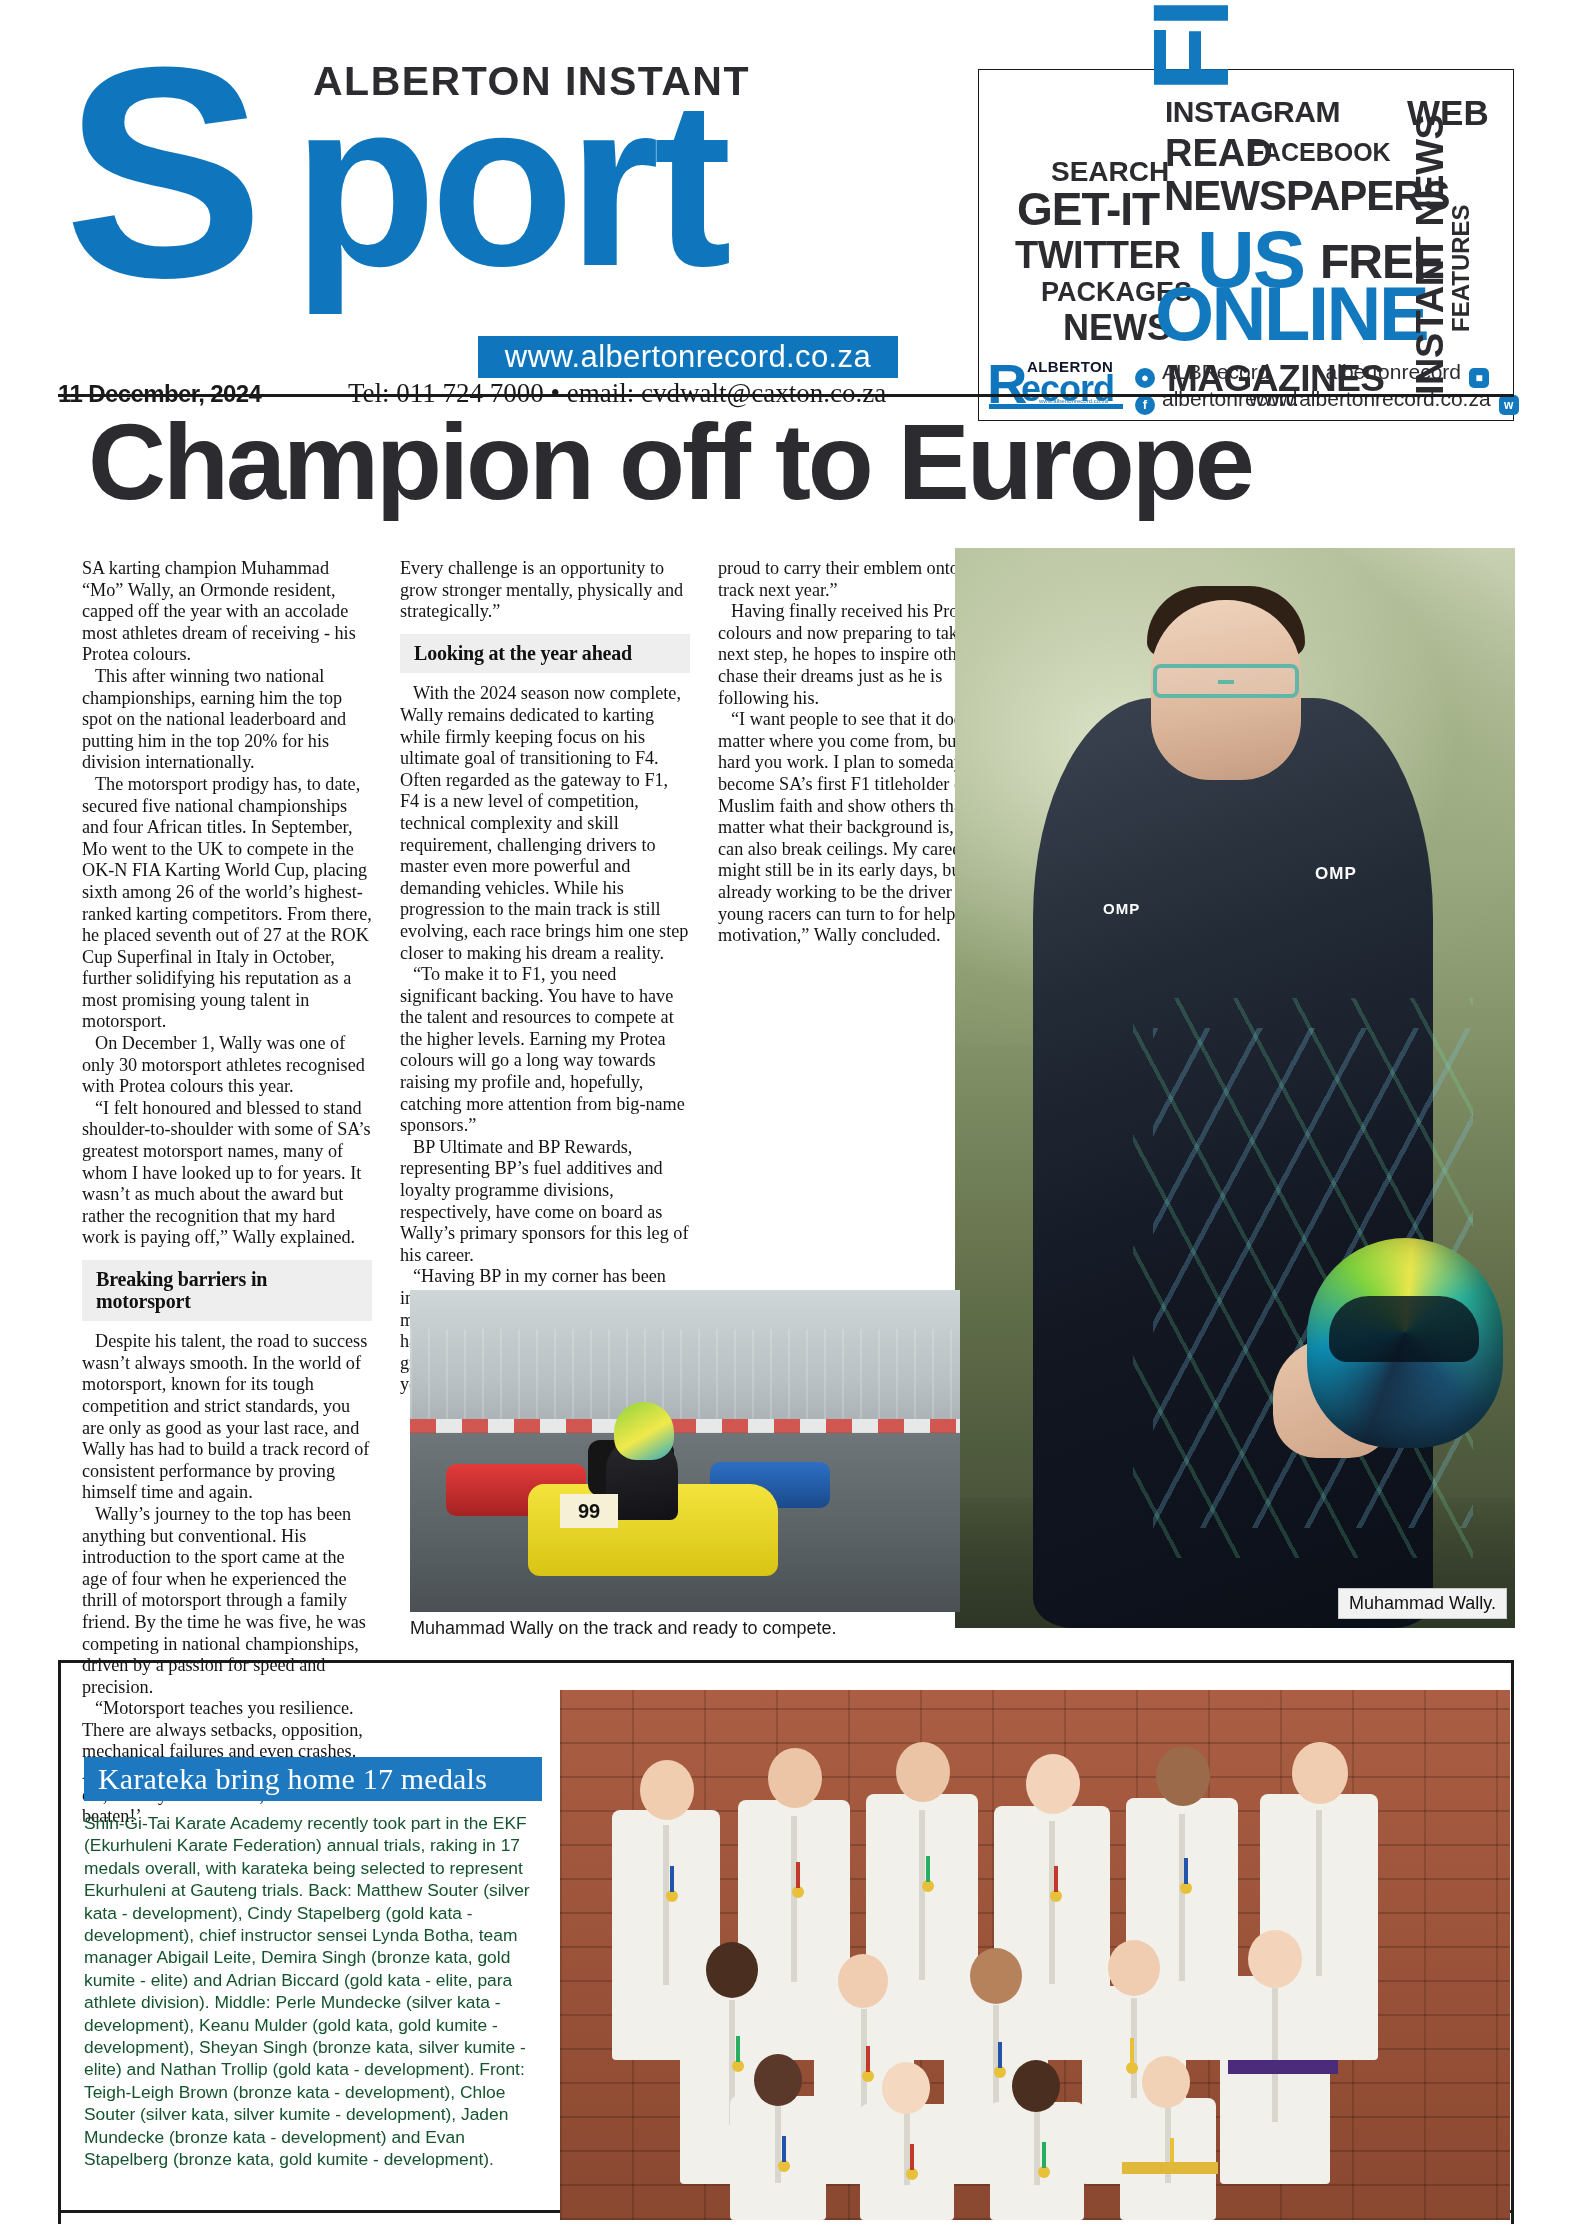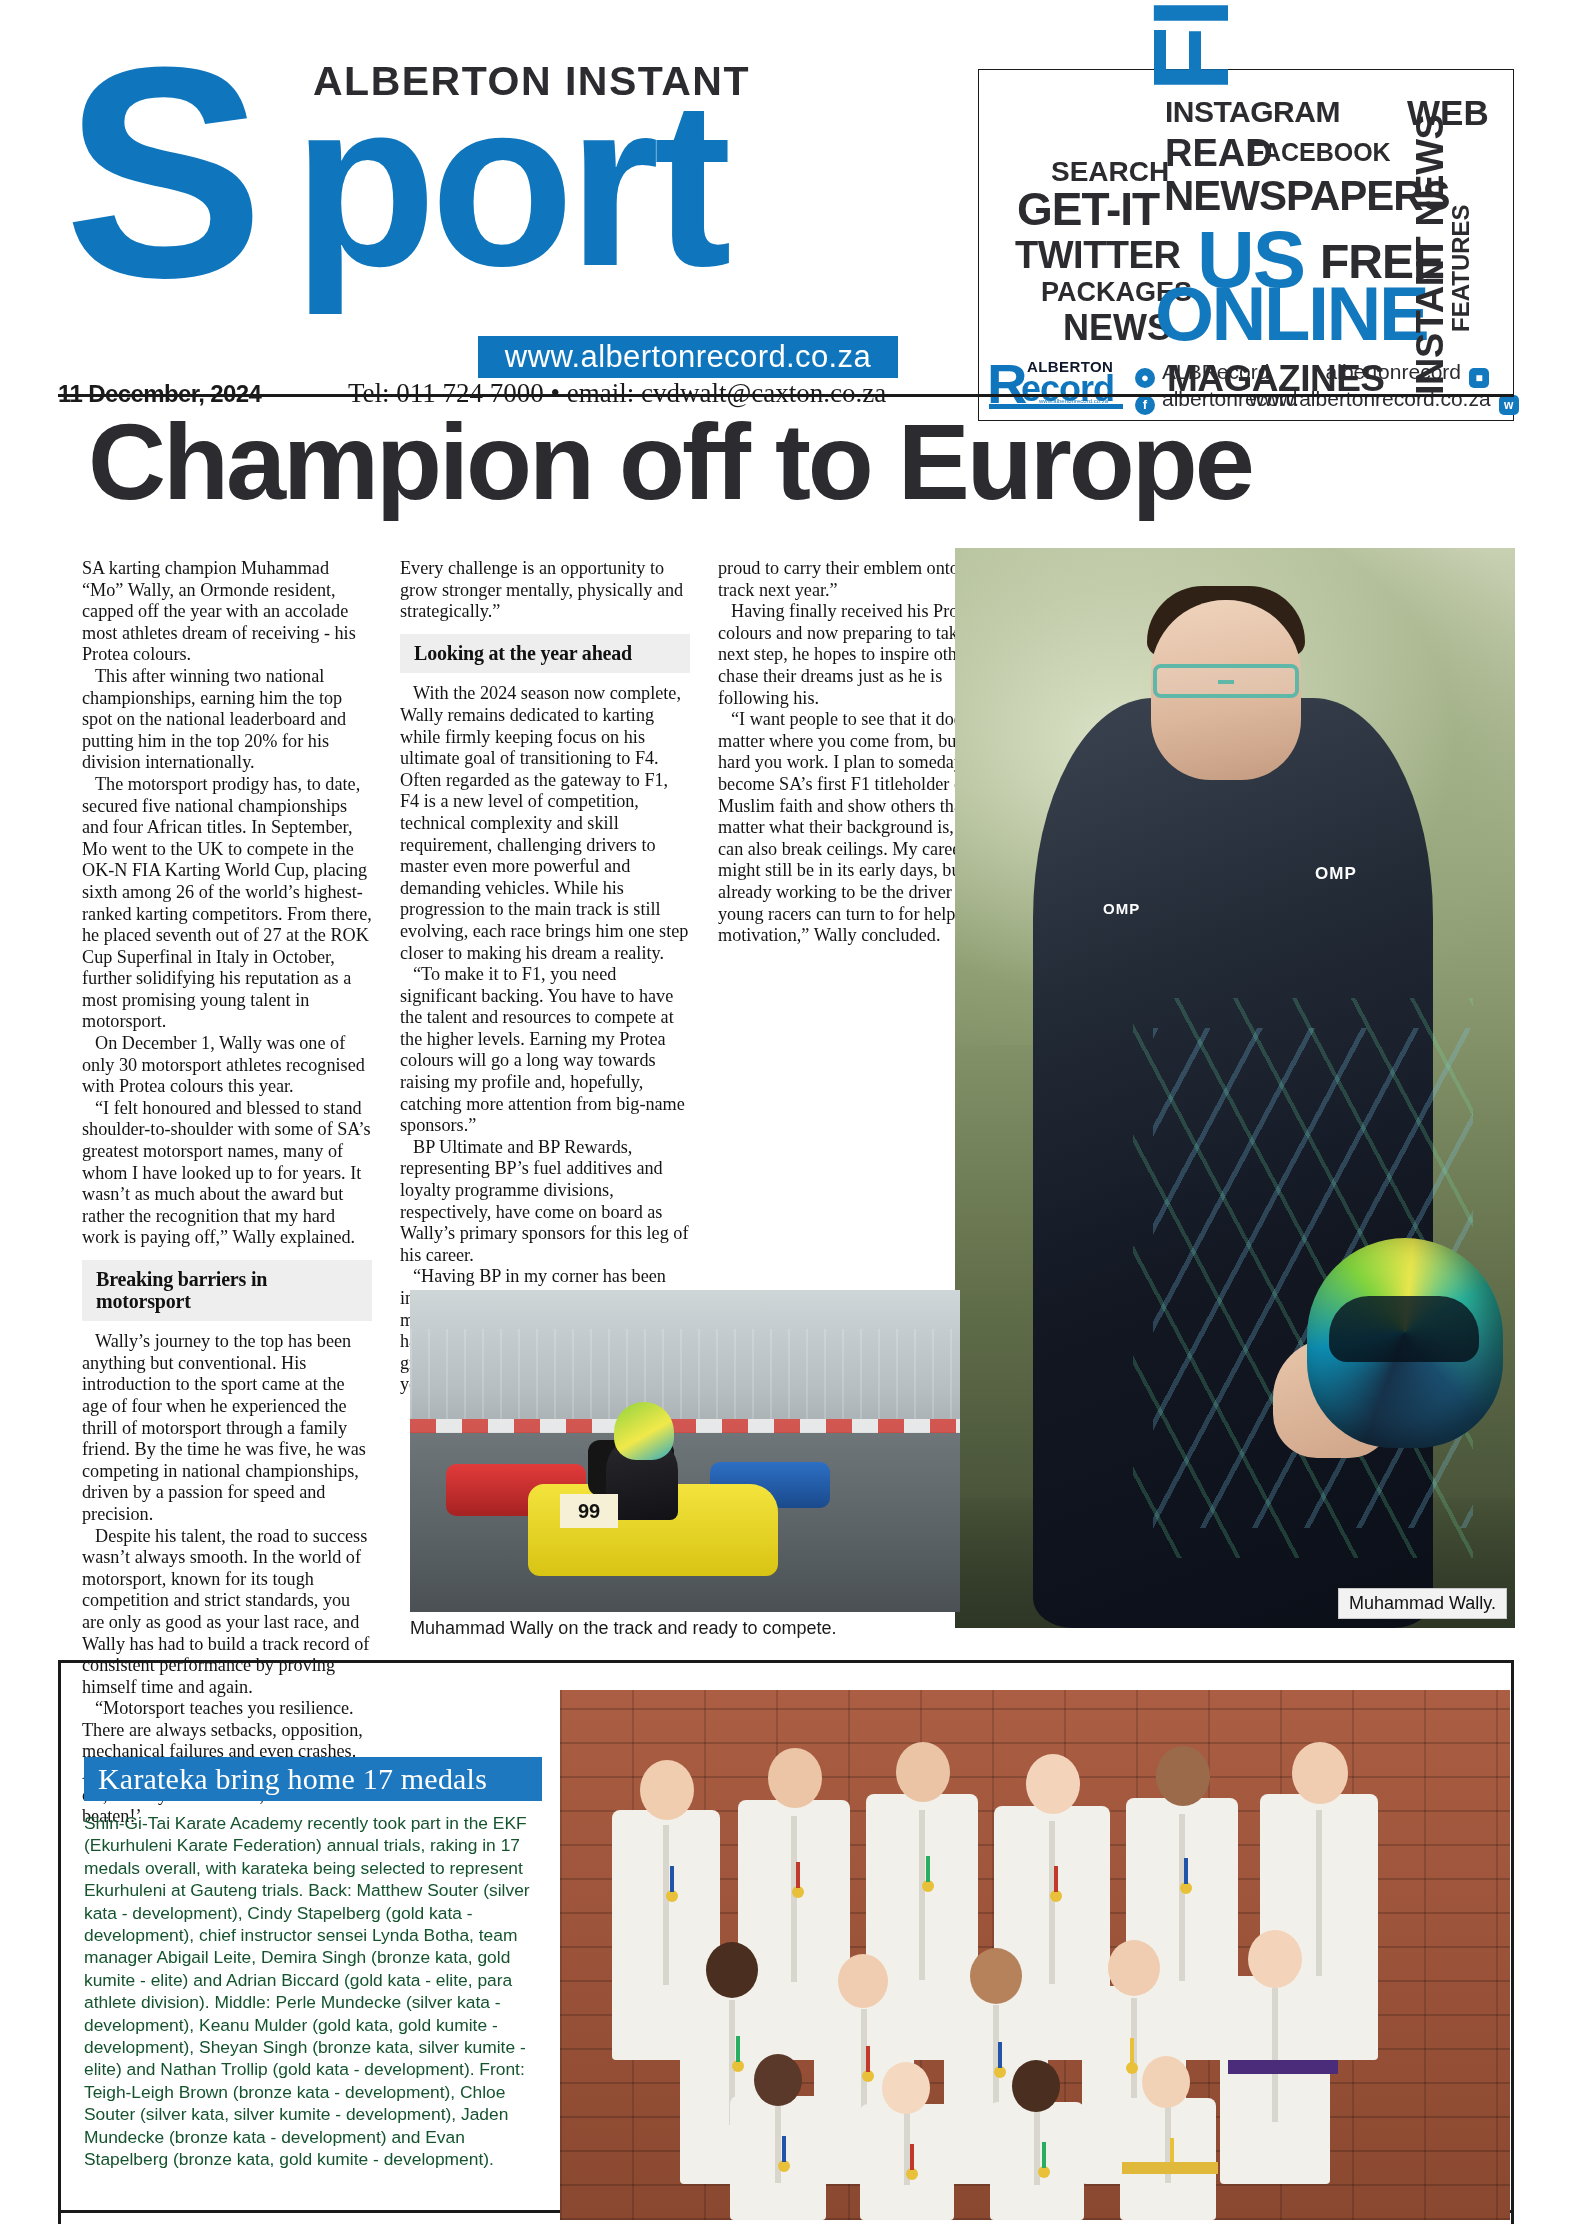--- a/index.html
+++ b/index.html
@@ -488,22 +488,22 @@
 
   <div class="headline">Champion off to Europe</div>
 
   <div class="col col1">
     <p class="first">SA karting champion Muhammad “Mo” Wally, an Ormonde resident, capped off the year with an accolade most athletes dream of receiving - his Protea colours.</p>
     <p>This after winning two national championships, earning him the top spot on the national leaderboard and putting him in the top 20% for his division internationally.</p>
     <p>The motorsport prodigy has, to date, secured five national championships and four African titles. In September, Mo went to the UK to compete in the OK-N FIA Karting World Cup, placing sixth among 26 of the world’s highest-ranked karting competitors. From there, he placed seventh out of 27 at the ROK Cup Superfinal in Italy in October, further solidifying his reputation as a most promising young talent in motorsport.</p>
     <p>On December 1, Wally was one of only 30 motorsport athletes recognised with Protea colours this year.</p>
     <p>“I felt honoured and blessed to stand shoulder-to-shoulder with some of SA’s greatest motorsport names, many of whom I have looked up to for years. It wasn’t as much about the award but rather the recognition that my hard work is paying off,” Wally explained.</p>
     <span class="subhead">Breaking barriers in motorsport</span>
+    <p>Despite his talent, the road to success wasn’t always smooth. In the world of motorsport, known for its tough competition and strict standards, you are only as good as your last race, and Wally has had to build a track record of consistent performance by proving himself time and again.</p>
     <p>Wally’s journey to the top has been anything but conventional. His introduction to the sport came at the age of four when he experienced the thrill of motorsport through a family friend. By the time he was five, he was competing in national championships, driven by a passion for speed and precision.</p>
-    <p>Despite his talent, the road to success wasn’t always smooth. In the world of motorsport, known for its tough competition and strict standards, you are only as good as your last race, and Wally has had to build a track record of consistent performance by proving himself time and again.</p>
     <p>“Motorsport teaches you resilience. There are always setbacks, opposition, mechanical failures and even crashes. All you can do is get up, dust yourself off, and say to the world, ‘I won’t be beaten!’</p>
   </div>
 
   <div class="col col2">
     <p class="first">Every challenge is an opportunity to grow stronger mentally, physically and strategically.”</p>
     <span class="subhead">Looking at the year ahead</span>
     <p>With the 2024 season now complete, Wally remains dedicated to karting while firmly keeping focus on his ultimate goal of transitioning to F4. Often regarded as the gateway to F1, F4 is a new level of competition, technical complexity and skill requirement, challenging drivers to master even more powerful and demanding vehicles. While his progression to the main track is still evolving, each race brings him one step closer to making his dream a reality.</p>
     <p>“To make it to F1, you need significant backing. You have to have the talent and resources to compete at the higher levels. Earning my Protea colours will go a long way towards raising my profile and, hopefully, catching more attention from big-name sponsors.”</p>
     <p>BP Ultimate and BP Rewards, representing BP’s fuel additives and loyalty programme divisions, respectively, have come on board as Wally’s primary sponsors for this leg of his career.</p>
     <p>“Having BP in my corner has been incredible. Their support and belief in my potential motivate me to push harder in competitions, and I’m grateful to have their backing as a young driver. I’ll be</p>

